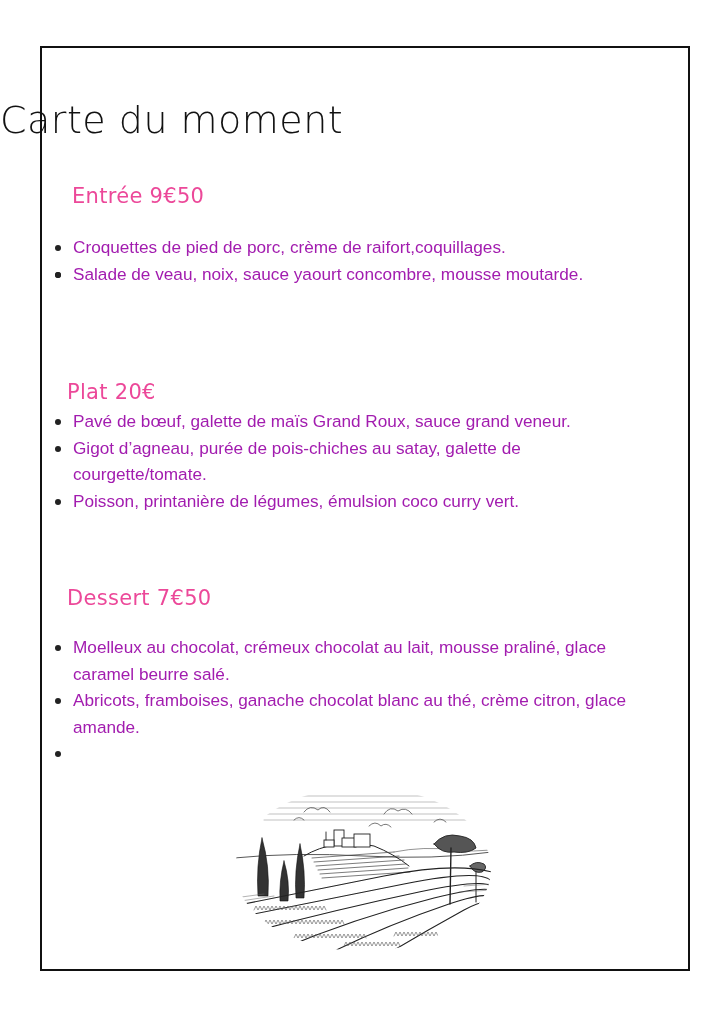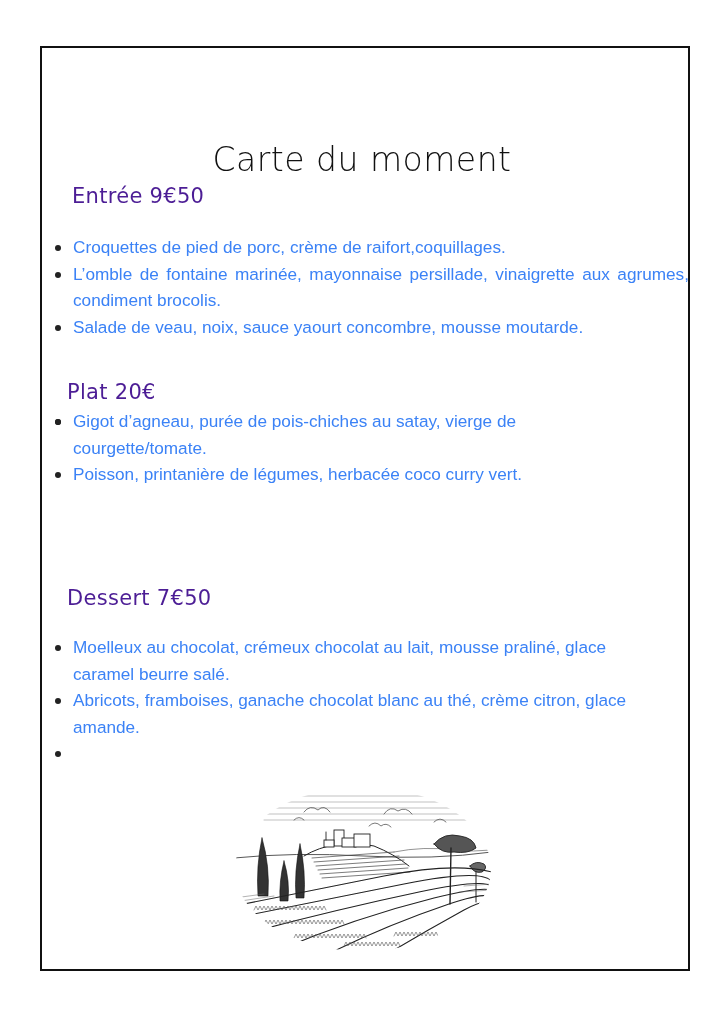--- a/index.html
+++ b/index.html
@@ -22,49 +22,47 @@
       width: 646px;
       height: 921px;
       border: 2px solid #111111;
       box-sizing: content-box;
     }
     .title {
       position: absolute;
       left: 0;
       top: 98px;
       width: 724px;
-      text-align: center;
       font-family: "DejaVu Sans", sans-serif;
       font-weight: 300;
-      font-size: 33px;
+      font-size: 38px;
       letter-spacing: 0.5px;
       color: #111;
       line-height: 44px;
-      margin-top: 40px;
     }
     .section-title {
       position: absolute;
       font-family: "DejaVu Sans", sans-serif;
       font-size: 21px;
       font-weight: 400;
-      color: #4c1d95;
+      color: #ec4899;
       line-height: 28px;
       letter-spacing: 0.3px;
     }
     .list {
       position: absolute;
       left: 73px;
       width: 616px;
       margin: 0;
       padding: 0;
       list-style: none;
       font-family: "Liberation Sans", sans-serif;
       font-size: 17.2px;
       line-height: 26.5px;
-      color: #3b82f6;
+      color: #a21caf;
     }
     .list li {
       position: relative;
       margin: 0;
       padding: 0;
     }
     .list li.justify {
       text-align: justify;
       text-align-last: left;
     }
@@ -93,40 +91,40 @@
 <div class="title">Carte du moment</div>
 
 <div class="section-title" style="left:72px; top:182px;">Entrée 9€50</div>
 <ul class="list" style="top:234px;">
   <li>
     <span class="bullet"></span>
     <span>Croquettes de pied de porc, crème de raifort,coquillages.</span>
   </li>
   <li class="justify">
     <span class="bullet"></span>
-    <span>L’omble de fontaine marinée, mayonnaise persillade, vinaigrette aux agrumes, condiment brocolis.</span>
   </li>
   <li>
     <span class="bullet"></span>
     <span>Salade de veau, noix, sauce yaourt concombre, mousse moutarde.</span>
   </li>
 </ul>
 
 <div class="section-title" style="left:67px; top:378px;">Plat 20€</div>
 <ul class="list" style="top:408px; width:600px;">
   <li>
     <span class="bullet"></span>
+    <span>Pavé de bœuf, galette de maïs Grand Roux, sauce grand veneur.</span>
   </li>
   <li style="width:540px;">
     <span class="bullet"></span>
-    <span>Gigot d’agneau, purée de pois-chiches au satay, vierge de courgette/tomate.</span>
-  </li>
-  <li>
-    <span class="bullet"></span>
-    <span>Poisson, printanière de légumes, herbacée coco curry vert.</span>
+    <span>Gigot d’agneau, purée de pois-chiches au satay, galette de courgette/tomate.</span>
+  </li>
+  <li>
+    <span class="bullet"></span>
+    <span>Poisson, printanière de légumes, émulsion coco curry vert.</span>
   </li>
 </ul>
 
 <div class="section-title" style="left:67px; top:584px;">Dessert 7€50</div>
 <ul class="list" style="top:634px; width:605px;">
   <li style="width:585px;">
     <span class="bullet"></span>
     <span>Moelleux au chocolat, crémeux chocolat au lait, mousse praliné, glace caramel beurre salé.</span>
   </li>
   <li>

